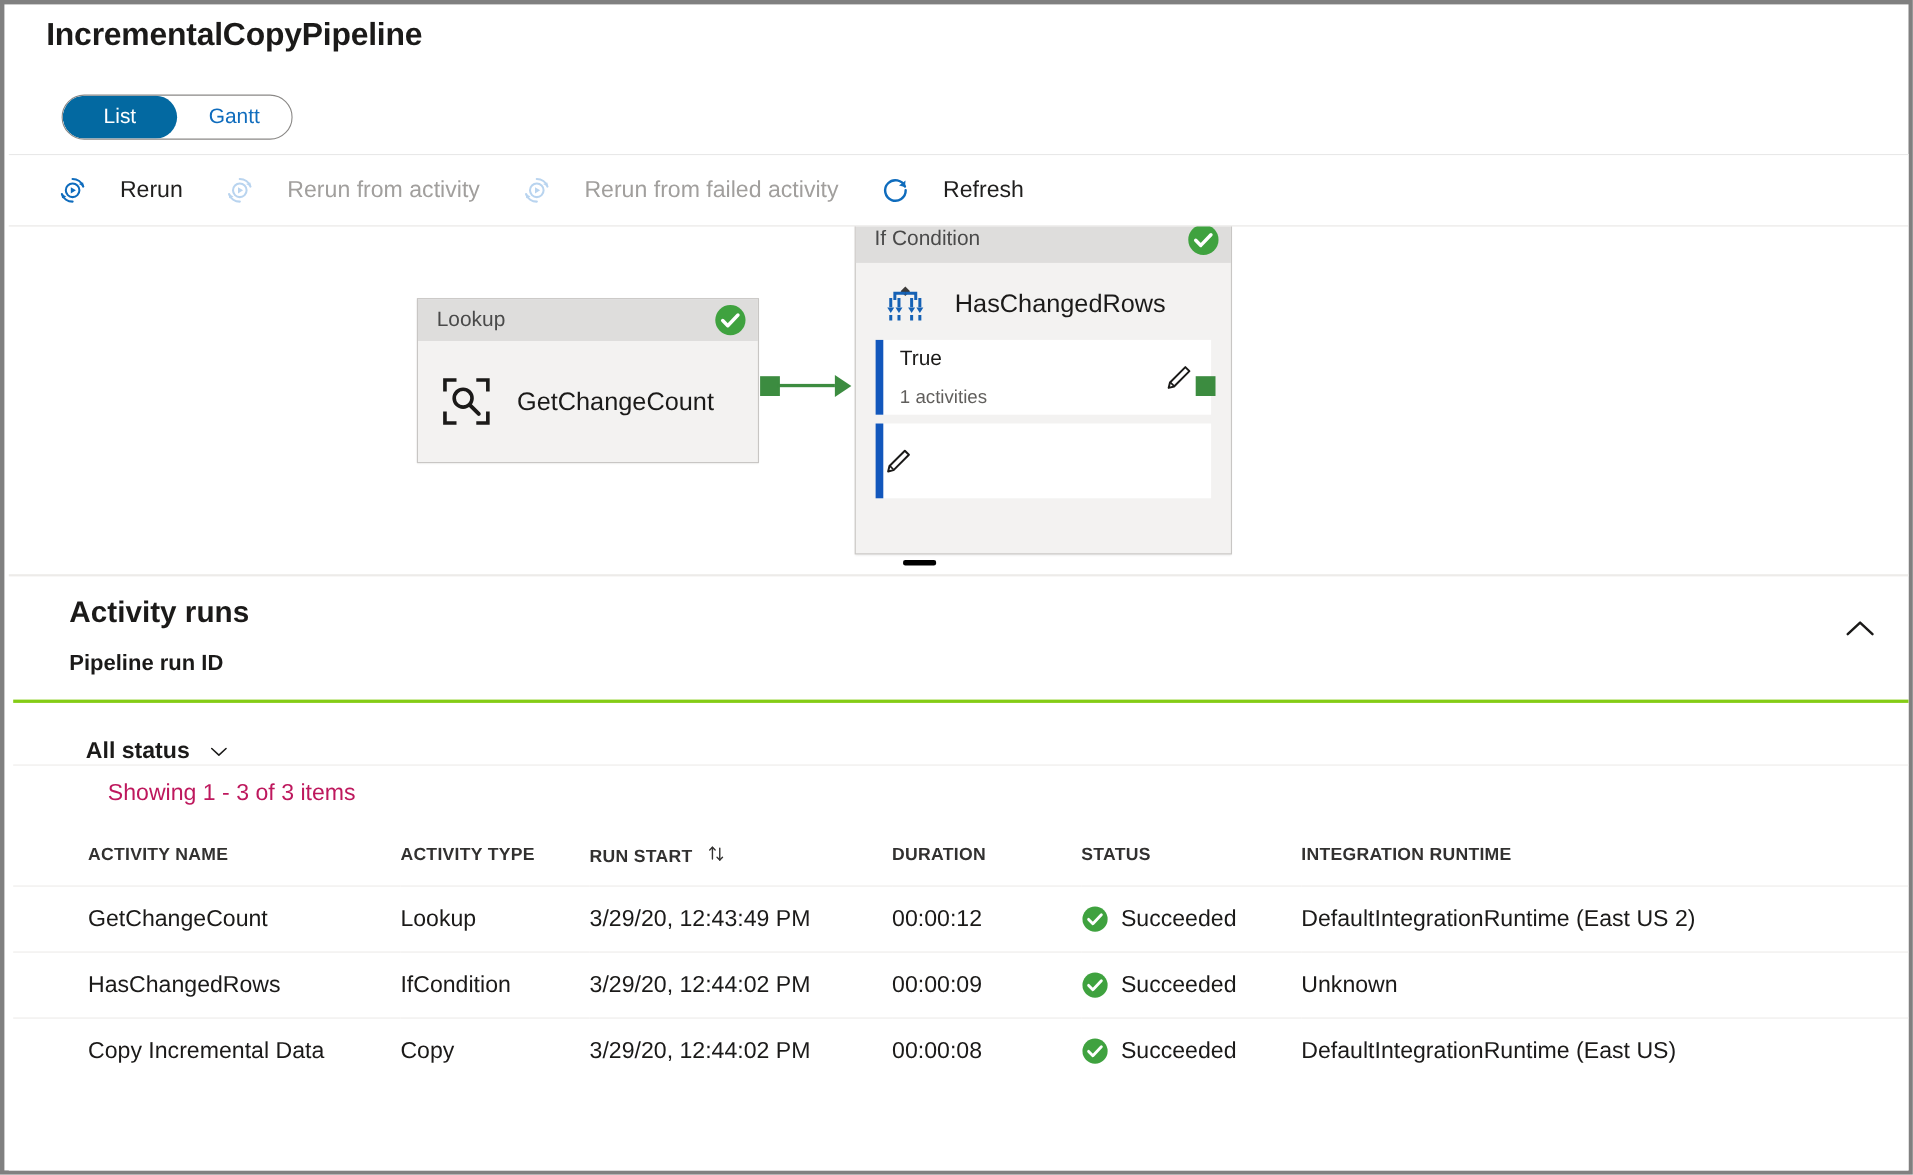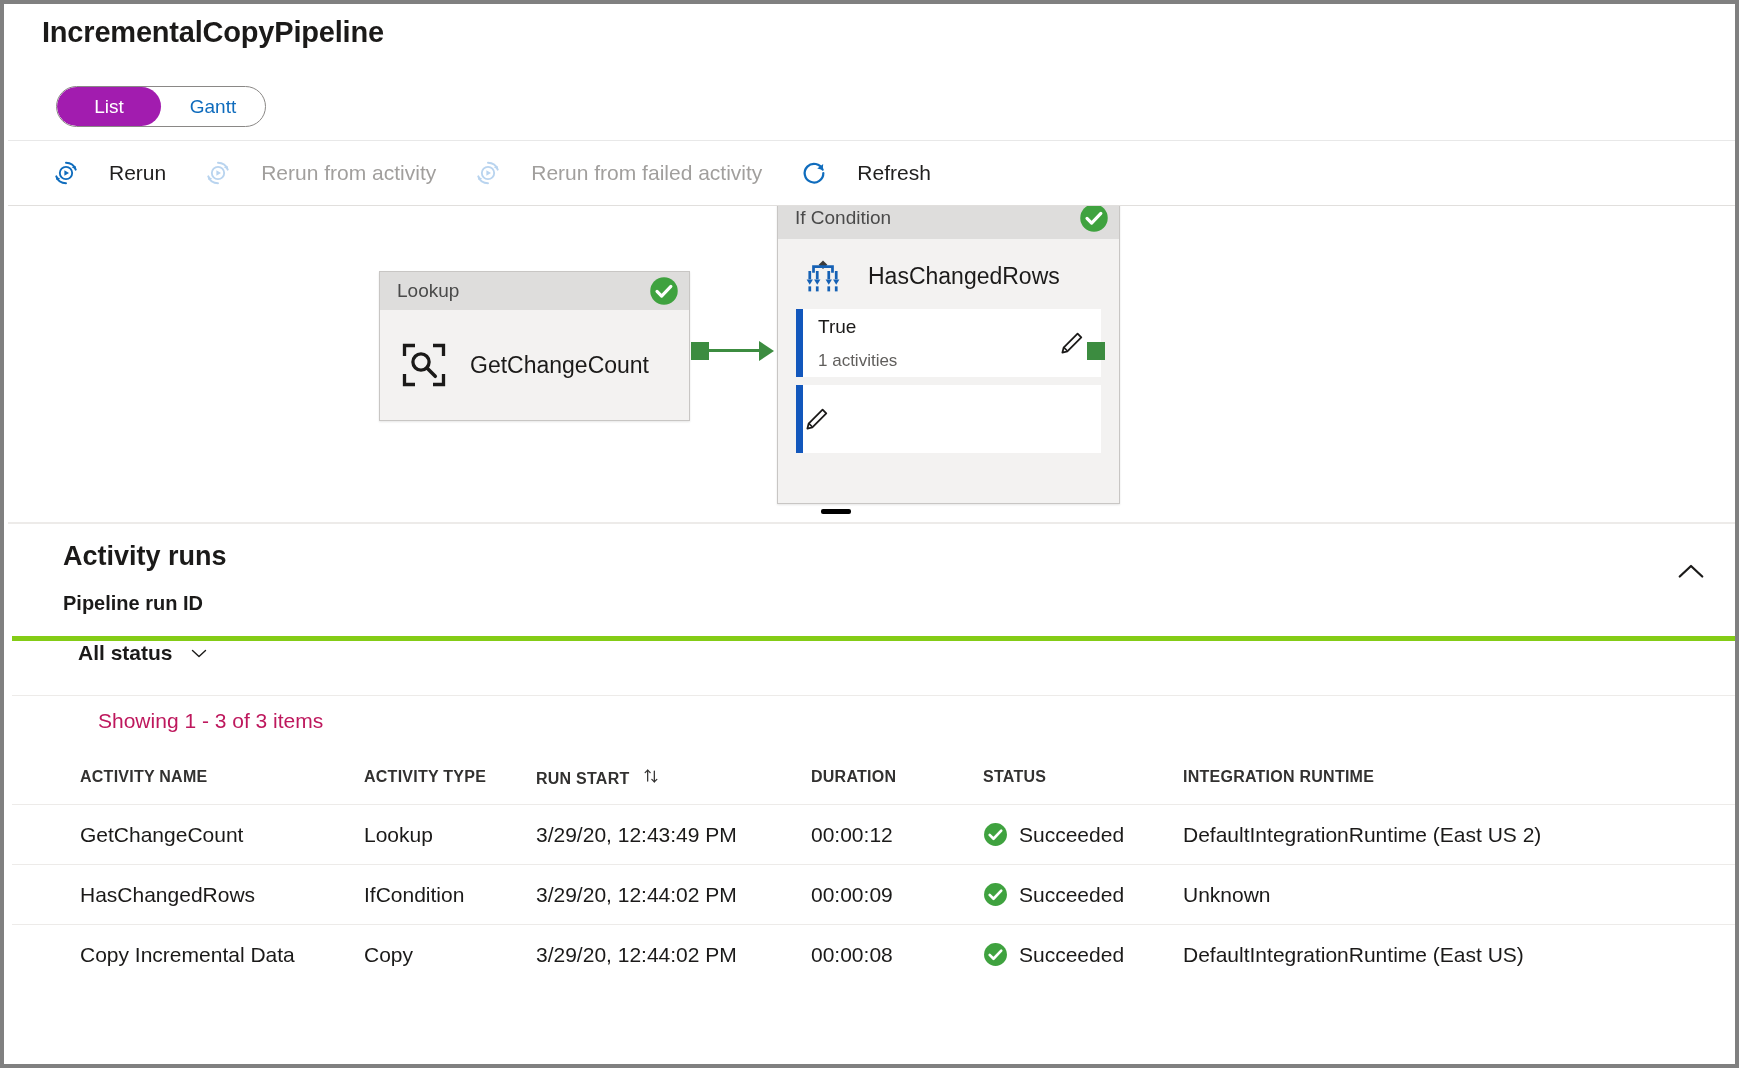--- a/index.html
+++ b/index.html
@@ -44,21 +44,21 @@
     height: 100%;
     display: flex;
     align-items: center;
     justify-content: center;
     font-size: 19px;
     color: #0f6cbd;
     cursor: pointer;
     user-select: none;
   }
   .toggle-opt.active {
-    background: #a21caf;
+    background: #0369a1;
     color: #ffffff;
     border-radius: 21px;
     font-weight: 400;
   }
 
   
   .commandbar {
     position: absolute;
     left: 4px; top: 136px;
     width: 1731px; height: 66px;
@@ -232,24 +232,24 @@
   }
   .runid-value {
     font-size: 21px;
     color: #1b1a19;
   }
 
   .filter-row {
     position: absolute;
     left: 4px; top: 112px;
     width: 1727px; height: 60px;
-    border-top: 5px solid #84cc16;
+    border-top: 3px solid #84cc16;
     border-bottom: 1px solid #edebe9;
     display: flex;
-    align-items: flex-start;
+    align-items: flex-end;
     padding-left: 66px;
   }
   .filter-pill {
     display: flex;
     align-items: center;
     gap: 14px;
     cursor: pointer;
   }
   .filter-label {
     font-size: 21px;

